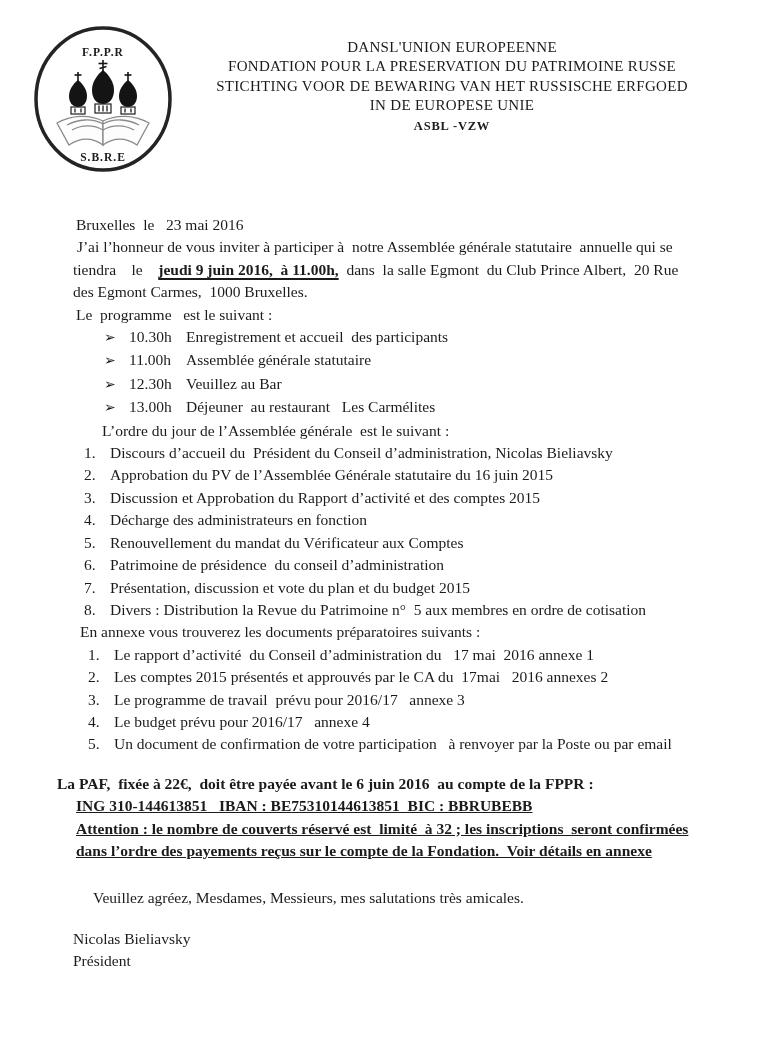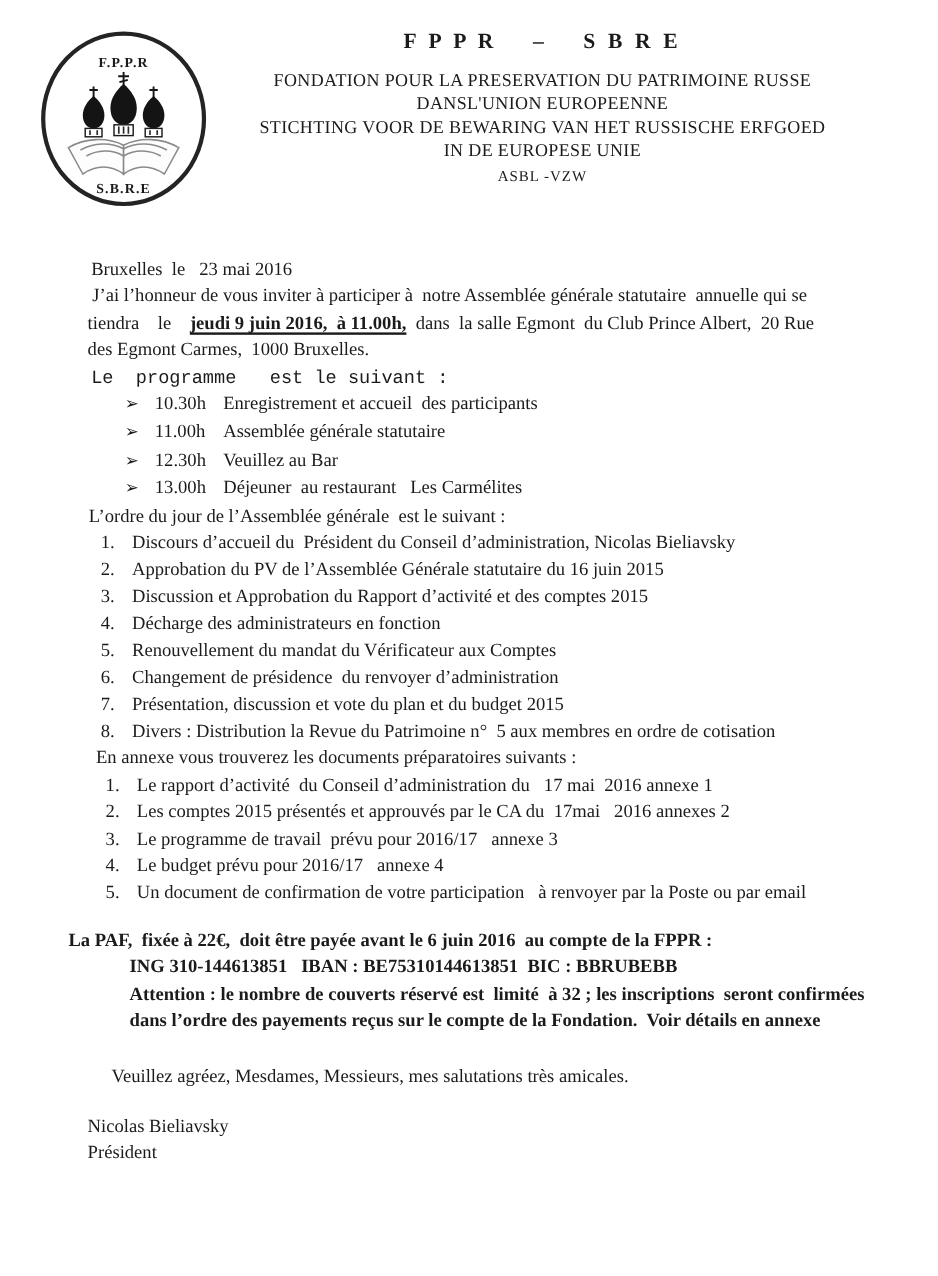--- a/index.html
+++ b/index.html
@@ -14,42 +14,42 @@
   }
   p{margin:0;white-space:pre-wrap;}
   .pre{white-space:pre-wrap;}
   
   .header{position:relative;height:178px;}
   .logo{position:absolute;left:28px;top:22px;width:150px;height:154px;}
   .header-text{position:absolute;left:193px;top:24px;width:518px;text-align:center;}
   .org-title{font-weight:700;font-size:18px;letter-spacing:3px;white-space:pre-wrap;}
   .org-lines{margin-top:14px;font-size:15px;line-height:19.4px;letter-spacing:0.3px;}
   .org-line{white-space:pre-wrap;}
-  .legal{margin-top:3px;font-weight:400;font-size:12.5px;letter-spacing:0.8px;}
+  .legal{margin-top:3px;font-weight:700;font-size:12.5px;letter-spacing:0.8px;}
   
   main{line-height:22.4px;}
   .dateline{margin:36px 0 0 76px;}
   .salutation{margin:26px 0 0 72px;font-weight:700;}
   .para{margin:0 0 0 73px;}
   .hl{font-weight:700;text-decoration:underline;text-decoration-thickness:1.5px;text-underline-offset:3px;white-space:pre-wrap;}
-  .programme-intro{margin-left:76px;font-family:Liberation Mono, monospace;}
+  .programme-intro{margin-left:76px;}
   .prog-row{margin-left:104px;}
   .prog-row span{white-space:pre-wrap;}
   .bullet{display:inline-block;width:25px;font-size:14px;}
   .time{display:inline-block;width:57px;}
-  .agenda-intro{margin-left:74px;}
+  .agenda-intro{margin-left:102px;}
   .olist-row{display:flex;}
   .olist-row span{white-space:pre-wrap;}
   .num{width:26px;flex:none;}
   .agenda .olist-row{margin-left:84px;}
   .annexes .olist-row{margin-left:88px;}
   .annex-intro{margin-left:80px;font-weight:400;}
   .payment{margin-top:17px;font-weight:700;}
   .pay-first{margin-left:57px;}
-  .pay-rest{margin-left:108px;}
+  .pay-rest{margin-left:76px;text-decoration:underline;}
   .closing{margin:25px 0 0 93px;}
   .signature{margin:18px 0 0 73px;}
 </style>
 </head>
 <body>
 
 <div class="page">
 
   <header class="header">
     <div class="logo">
@@ -89,24 +89,23 @@
           <path d="M75,99 C89,92 107,93 121,101 L109,123 C97,115 85,116 75,123 Z"></path>
           <path d="M75,102 C64,96 50,97 39,103" fill="none"></path>
           <path d="M75,102 C86,96 100,97 111,103" fill="none"></path>
           <path d="M75,108 C65,102 53,103 44,108" fill="none"></path>
           <path d="M75,108 C85,102 97,103 106,108" fill="none"></path>
         </g>
         <text x="75" y="139" text-anchor="middle" font-size="11.5" font-weight="bold" letter-spacing="1" fill="#1b1b1b">S.B.R.E</text>
       </svg>
     </div>
     <div class="header-text">
-      <div class="org-title">F P P R    –    S B R E</div>
       <div class="org-lines">
+          <div class="org-line">DANSL'UNION EUROPEENNE</div>
           <div class="org-line">FONDATION POUR LA PRESERVATION DU PATRIMOINE RUSSE</div>
-          <div class="org-line">DANSL'UNION EUROPEENNE</div>
           <div class="org-line">STICHTING VOOR DE BEWARING VAN HET RUSSISCHE ERFGOED</div>
           <div class="org-line">IN DE EUROPESE UNIE</div>
         </div>
       <div class="legal">ASBL -VZW</div>
     </div>
   </header>
 
   <main>
     <p class="dateline">Bruxelles  le   23 mai 2016</p>
 
@@ -140,21 +139,21 @@
         <div class="olist-row">
           <span class="num">4.</span>
           <span class="item-text">Décharge des administrateurs en fonction</span>
         </div>
         <div class="olist-row">
           <span class="num">5.</span>
           <span class="item-text">Renouvellement du mandat du Vérificateur aux Comptes</span>
         </div>
         <div class="olist-row">
           <span class="num">6.</span>
-          <span class="item-text">Changement de présidence  du renvoyer d’administration</span>
+          <span class="item-text">Patrimoine de présidence  du conseil d’administration</span>
         </div>
         <div class="olist-row">
           <span class="num">7.</span>
           <span class="item-text">Présentation, discussion et vote du plan et du budget 2015</span>
         </div>
         <div class="olist-row">
           <span class="num">8.</span>
           <span class="item-text">Divers : Distribution la Revue du Patrimoine n°  5 aux membres en ordre de cotisation</span>
         </div>
       </div>

